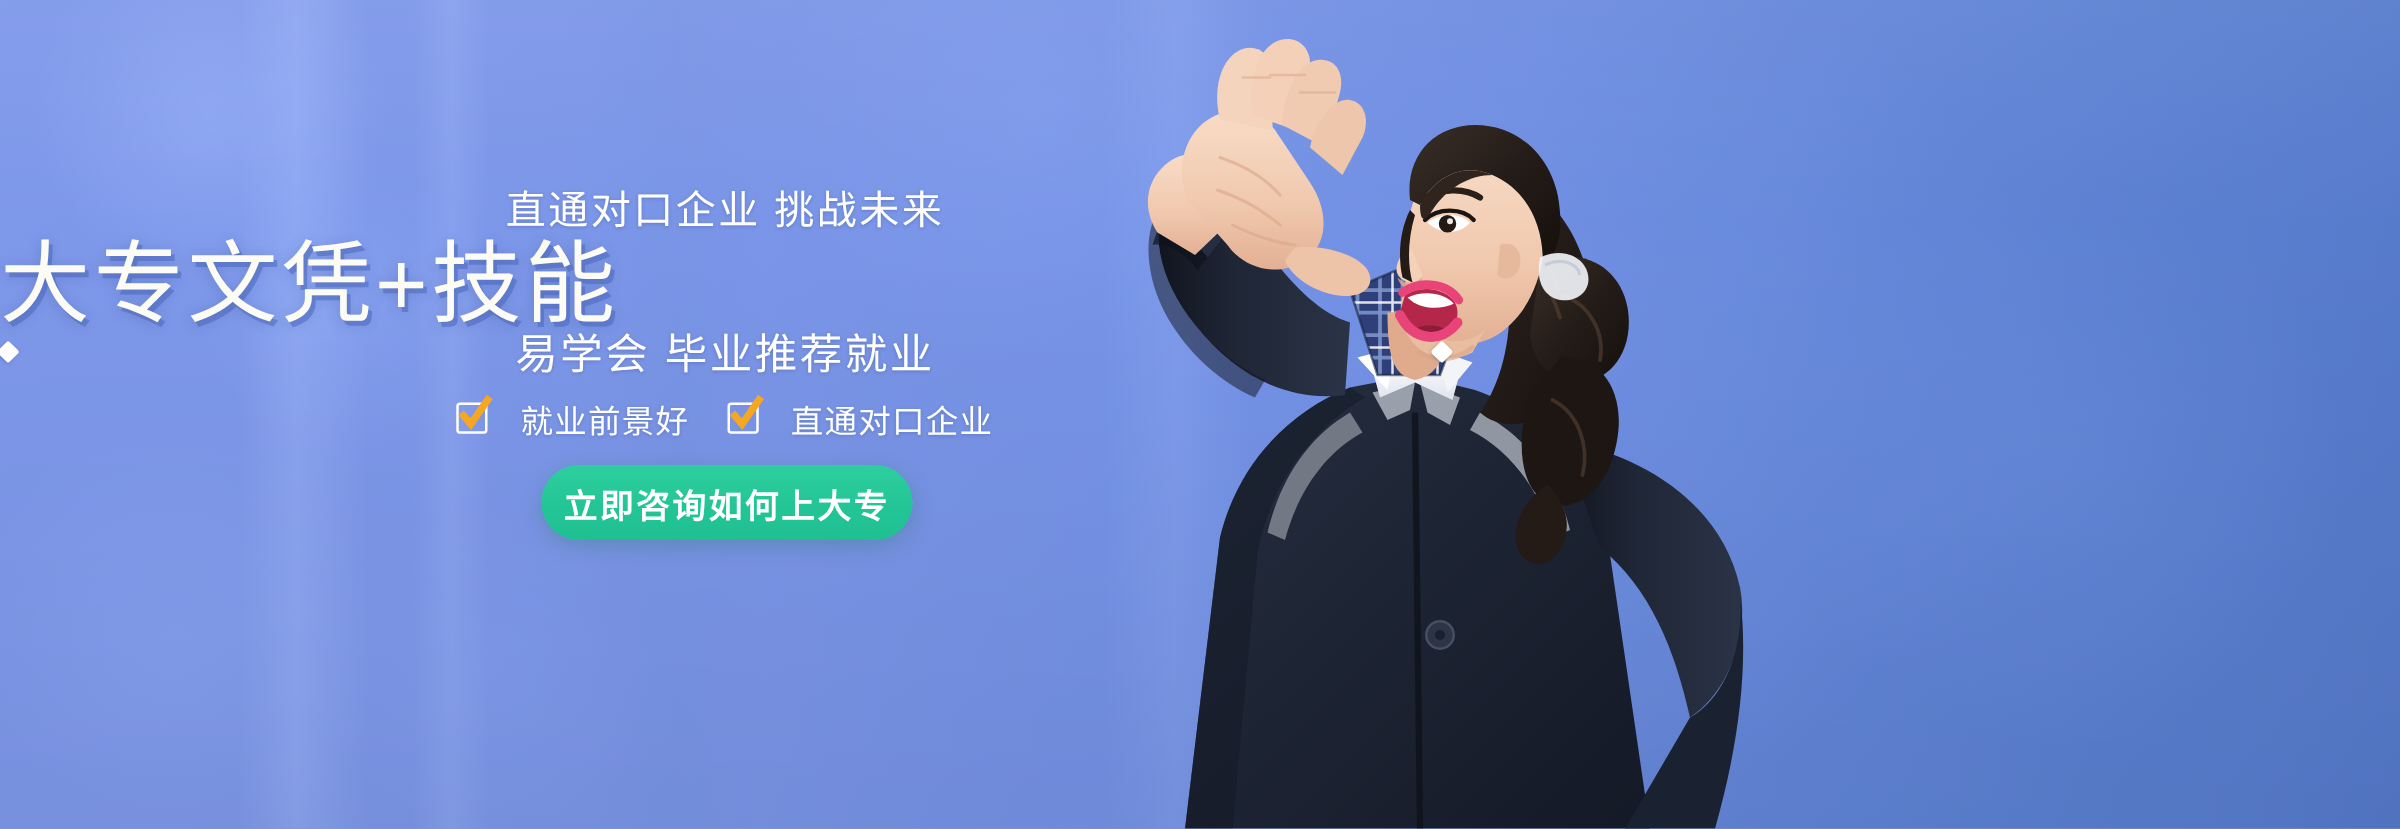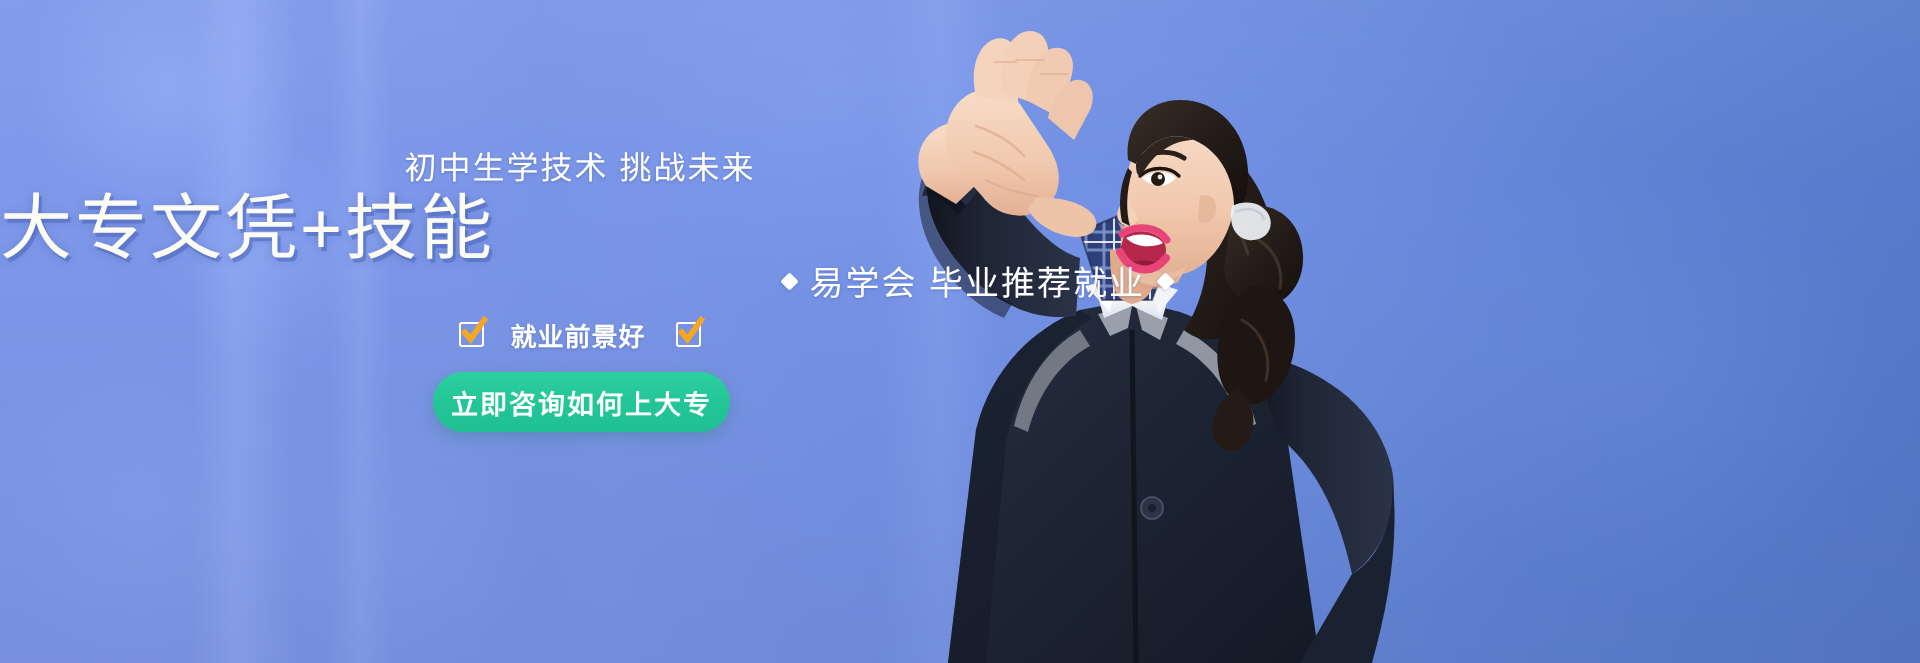--- a/index.html
+++ b/index.html
@@ -75,40 +75,40 @@
     font-weight:normal;
     color:#fdfcf4;
     letter-spacing:3px;
     white-space:nowrap;
     text-shadow:
       3px 4px 0 rgba(74,103,190,0.55),
       0 2px 10px rgba(40,60,120,0.25);
   }
 
   .subline{
-    position:absolute;left:12px;top:256px;width:1160px;
-    display:flex;align-items:center;justify-content:flex-end;gap:14px;
+    position:absolute;left:0;top:256px;width:1160px;
+    display:flex;align-items:center;justify-content:space-between;gap:30px;
     font-size:34px;color:#ffffff;letter-spacing:2px;
     text-shadow:0 1px 3px rgba(40,60,120,0.30);
     white-space:nowrap;
   }
   .diamond{
     width:13px;height:13px;background:#ffffff;
     transform:rotate(45deg);border-radius:2px;flex:0 0 auto;
     box-shadow:0 1px 3px rgba(40,60,120,0.25);
   }
   .subline-text{padding-bottom:2px;}
 
   
   .features{
     position:absolute;left:0;top:316px;width:1160px;
     display:flex;align-items:center;justify-content:center;gap:30px;
     white-space:nowrap;
   }
-  .feature{display:flex;align-items:center;gap:26px;font-weight:bold;}
+  .feature{display:flex;align-items:center;gap:26px;}
   .chk{
     position:relative;width:25px;height:25px;flex:0 0 auto;
     border:2px solid #ffffff;border-radius:3px;
     box-sizing:border-box;
   }
   .chk svg{position:absolute;left:-3px;top:-8px;width:31px;height:31px;}
   .feature-label{
     font-size:26px;color:#ffffff;letter-spacing:1px;
     text-shadow:0 1px 3px rgba(40,60,120,0.28);
   }
@@ -348,21 +348,21 @@
       <path d="M452 206 C 468 198, 486 204, 490 218 C 494 232, 482 242, 468 240
                C 456 238, 448 226, 452 206 Z" fill="#f0f2f6" opacity="0.92"></path>
       <path d="M456 212 C 468 206, 482 210, 484 220" stroke="#c8ccd6" stroke-width="2.5" fill="none"></path>
 
       <path d="M420 196 C 430 192, 438 200, 436 212 C 434 222, 424 226, 418 220 Z" fill="#e7b99c"></path>
     </svg>
   </div>
 
   <div class="copy">
 
-    <div class="eyebrow">初中生学技术 挑战未来</div>
+    <div class="eyebrow">直通对口企业 挑战未来</div>
 
     <div class="headline">大专文凭+技能</div>
 
     <div class="subline">
       <span class="diamond"></span>
       <span class="subline-text">易学会 毕业推荐就业</span>
       <span class="diamond"></span>
     </div>
 
     <div class="features">
@@ -375,20 +375,21 @@
         </span>
         <span class="feature-label">就业前景好</span>
       </div>
 
       <div class="feature">
         <span class="chk">
           <svg viewBox="0 0 32 32" xmlns="http://www.w3.org/2000/svg" aria-hidden="true">
             <path d="M7 17 L13 24 L27 4" fill="none" stroke="#f5a623" stroke-width="6" stroke-linecap="square" stroke-linejoin="miter"></path>
           </svg>
         </span>
+        <span class="feature-label">直通对口企业</span>
       </div>
 
 
     </div>
 
     <button class="cta">立即咨询如何上大专</button>
 
   </div>
 </div>
 

